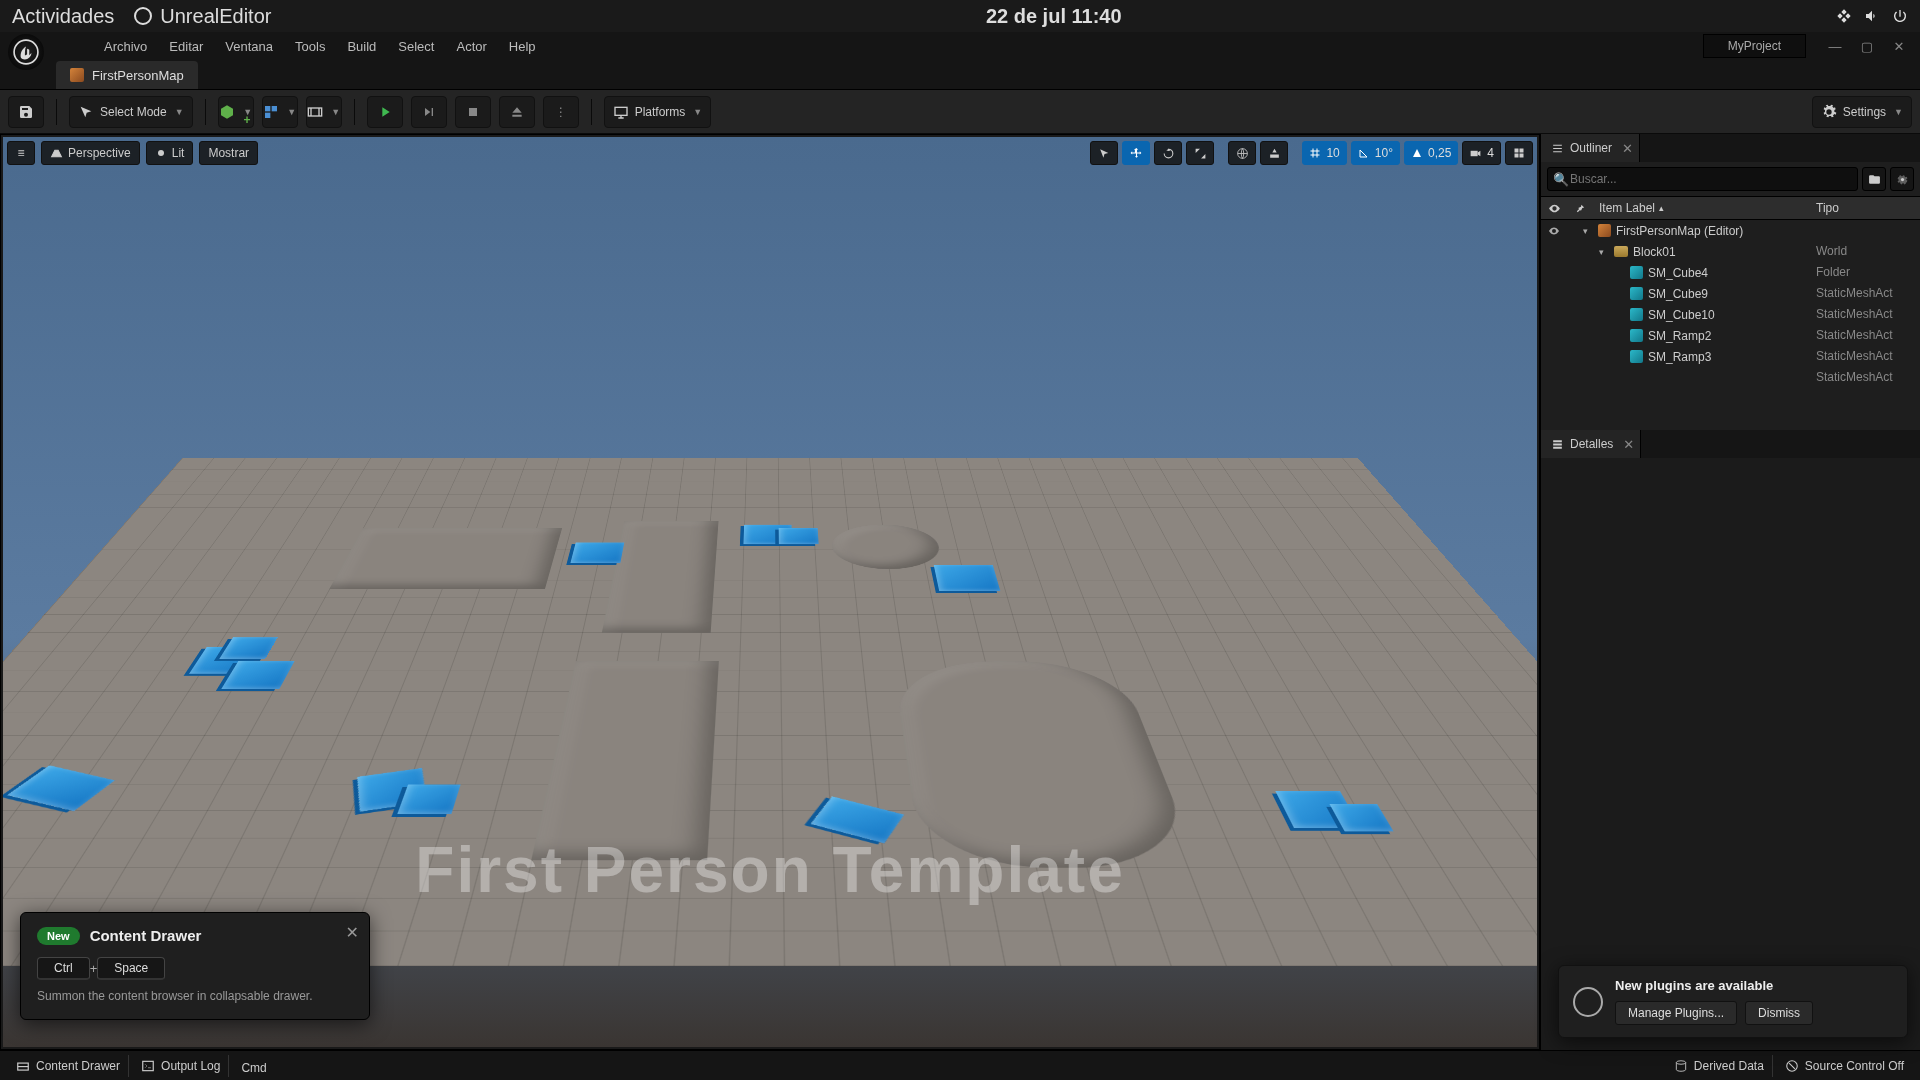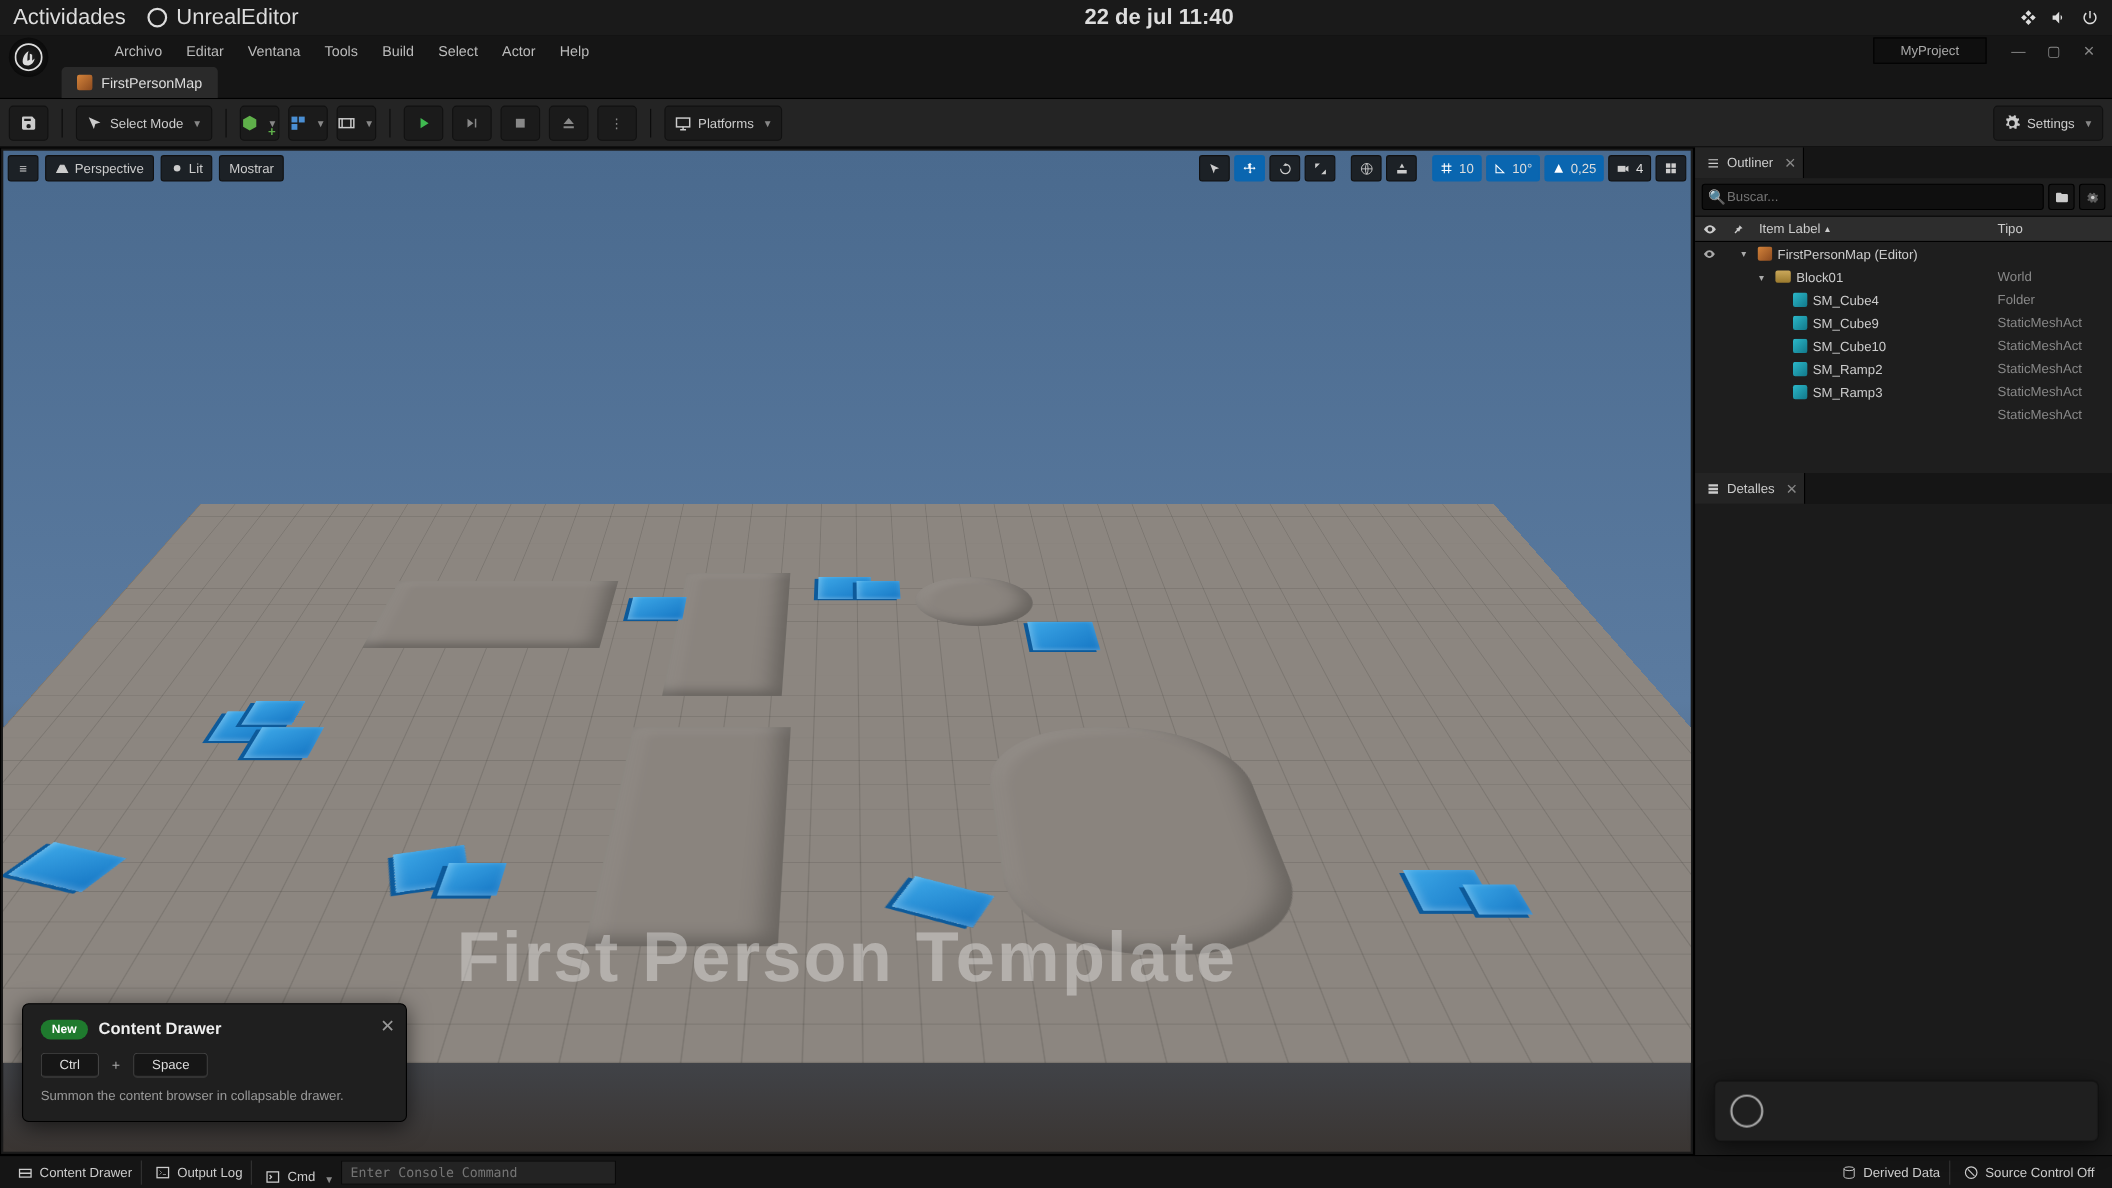--- a/index.html
+++ b/index.html
@@ -91,31 +91,31 @@
 .mesh-ico{width:13px;height:13px;background:linear-gradient(135deg,#2bb8c9,#12788a);border-radius:2px;}
 .tri{color:#aaa;font-size:9px;width:10px;display:inline-block;}
 .out-status{height:22px;background:#151515;color:#aaa;font-size:12px;display:flex;align-items:center;padding:0 10px;border-top:1px solid #000;}
 
 .details{flex:1;background:#1e1e1e;display:flex;flex-direction:column;}
 .details .empty{flex:1;display:flex;align-items:center;justify-content:center;color:#666;font-size:12px;font-style:italic;}
 
 
 .status{height:30px;background:#151515;border-top:1px solid #000;display:flex;align-items:center;padding:0 8px;gap:4px;font-size:12px;}
 .status .sbtn2{height:22px;display:flex;align-items:center;gap:6px;padding:0 8px;color:#ccc;border-right:1px solid #333;}
-.status .cmd{display:flex;align-items:flex-end;gap:6px;}
+.status .cmd{display:flex;align-items:flex-start;gap:6px;flex-direction:column;}
 .status .cmd input{width:250px;height:22px;background:#232323;border:1px solid #0a0a0a;color:#777;padding:0 8px;font-family:monospace;font-size:12px;}
 .status .spacer{flex:1;}
 
 
 .hint{position:absolute;left:20px;bottom:60px;width:350px;background:#1f1f1f;border:1px solid #000;border-radius:6px;padding:14px 16px;box-shadow:0 4px 20px rgba(0,0,0,.6);}
 .hint .row1{display:flex;align-items:center;gap:10px;}
 .badge{background:#1f7a2e;color:#fff;font-size:11px;font-weight:600;padding:3px 10px;border-radius:10px;}
 .hint h3{color:#eee;font-size:15px;font-weight:600;}
 .hint .x{position:absolute;right:10px;top:10px;color:#999;font-size:16px;}
-.hint .keys{display:flex;align-items:center;gap:12px;margin:12px 0 8px;}
+.hint .keys{display:flex;align-items:center;gap:0;margin:12px 0 8px;}
 .key{background:#161616;border:1px solid #444;border-bottom:2px solid #333;border-radius:4px;padding:3px 16px;font-size:12px;color:#ddd;}
 .plus{color:#aaa;}
 .hint p{color:#999;font-size:12px;line-height:1.45;}
 
 .plugpop{position:absolute;right:12px;bottom:42px;width:350px;background:#1f1f1f;border:1px solid #111;border-radius:6px;padding:12px 14px;display:flex;gap:12px;align-items:center;box-shadow:0 4px 20px rgba(0,0,0,.6);}
 .plugpop .uelogo{width:30px;height:30px;border:2px solid #aaa;border-radius:50%;}
 .plugpop .msg{flex:1;}
 .plugpop h4{color:#eee;font-size:13px;font-weight:600;margin-bottom:8px;}
 .plugpop .btns{display:flex;gap:8px;}
 .pbtn{background:#2a2a2a;border:1px solid #111;border-radius:3px;padding:4px 12px;font-size:12px;color:#ddd;}
@@ -564,13 +564,20 @@
   <div class="keys">
     <span class="key">Ctrl</span>
     <span class="plus">+</span>
     <span class="key">Space</span>
   </div>
   <p>Summon the content browser in collapsable drawer.</p>
 </div>
 
 <div class="plugpop">
   <div class="uelogo"></div>
+  <div class="msg">
+    <h4>New plugins are available</h4>
+    <div class="btns">
+      <div class="pbtn">Manage Plugins...</div>
+      <div class="pbtn">Dismiss</div>
+    </div>
+  </div>
 </div>
 
 </body></html>

